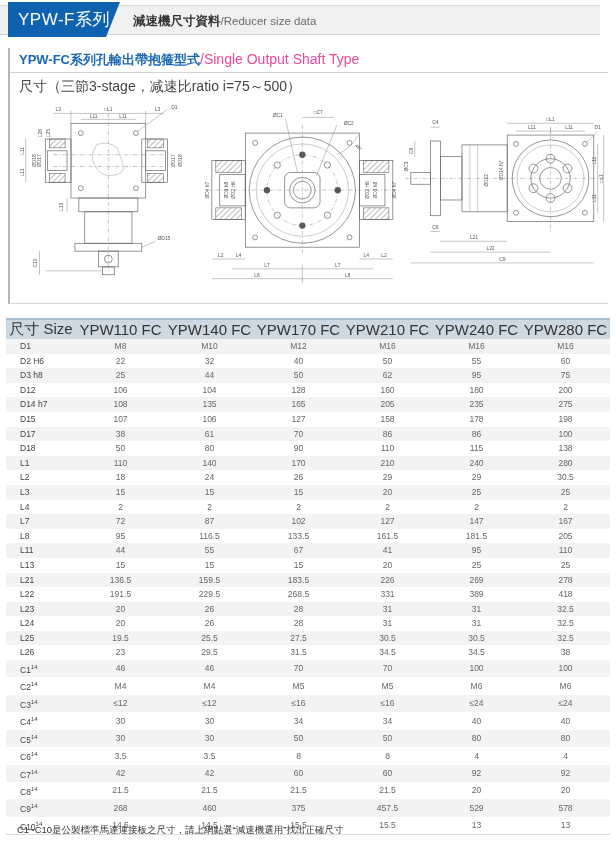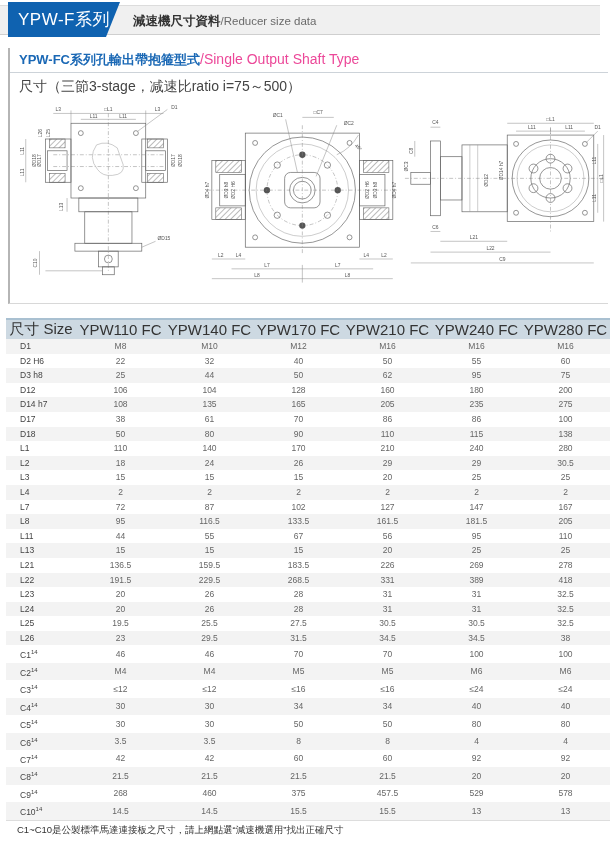--- a/index.html
+++ b/index.html
@@ -308,20 +308,29 @@
         <tr>
           <td class="lbl">D14 h7</td>
           <td>108</td>
           <td>135</td>
           <td>165</td>
           <td>205</td>
           <td>235</td>
           <td>275</td>
         </tr>
         <tr>
+          <td class="lbl">D15</td>
+          <td>107</td>
+          <td>106</td>
+          <td>127</td>
+          <td>158</td>
+          <td>178</td>
+          <td>198</td>
+        </tr>
+        <tr>
           <td class="lbl">D17</td>
           <td>38</td>
           <td>61</td>
           <td>70</td>
           <td>86</td>
           <td>86</td>
           <td>100</td>
         </tr>
         <tr>
           <td class="lbl">D18</td>
@@ -384,21 +393,21 @@
           <td>133.5</td>
           <td>161.5</td>
           <td>181.5</td>
           <td>205</td>
         </tr>
         <tr>
           <td class="lbl">L11</td>
           <td>44</td>
           <td>55</td>
           <td>67</td>
-          <td>56</td>
+          <td>41</td>
           <td>95</td>
           <td>110</td>
         </tr>
         <tr>
           <td class="lbl">L13</td>
           <td>15</td>
           <td>15</td>
           <td>15</td>
           <td>20</td>
           <td>25</td>

